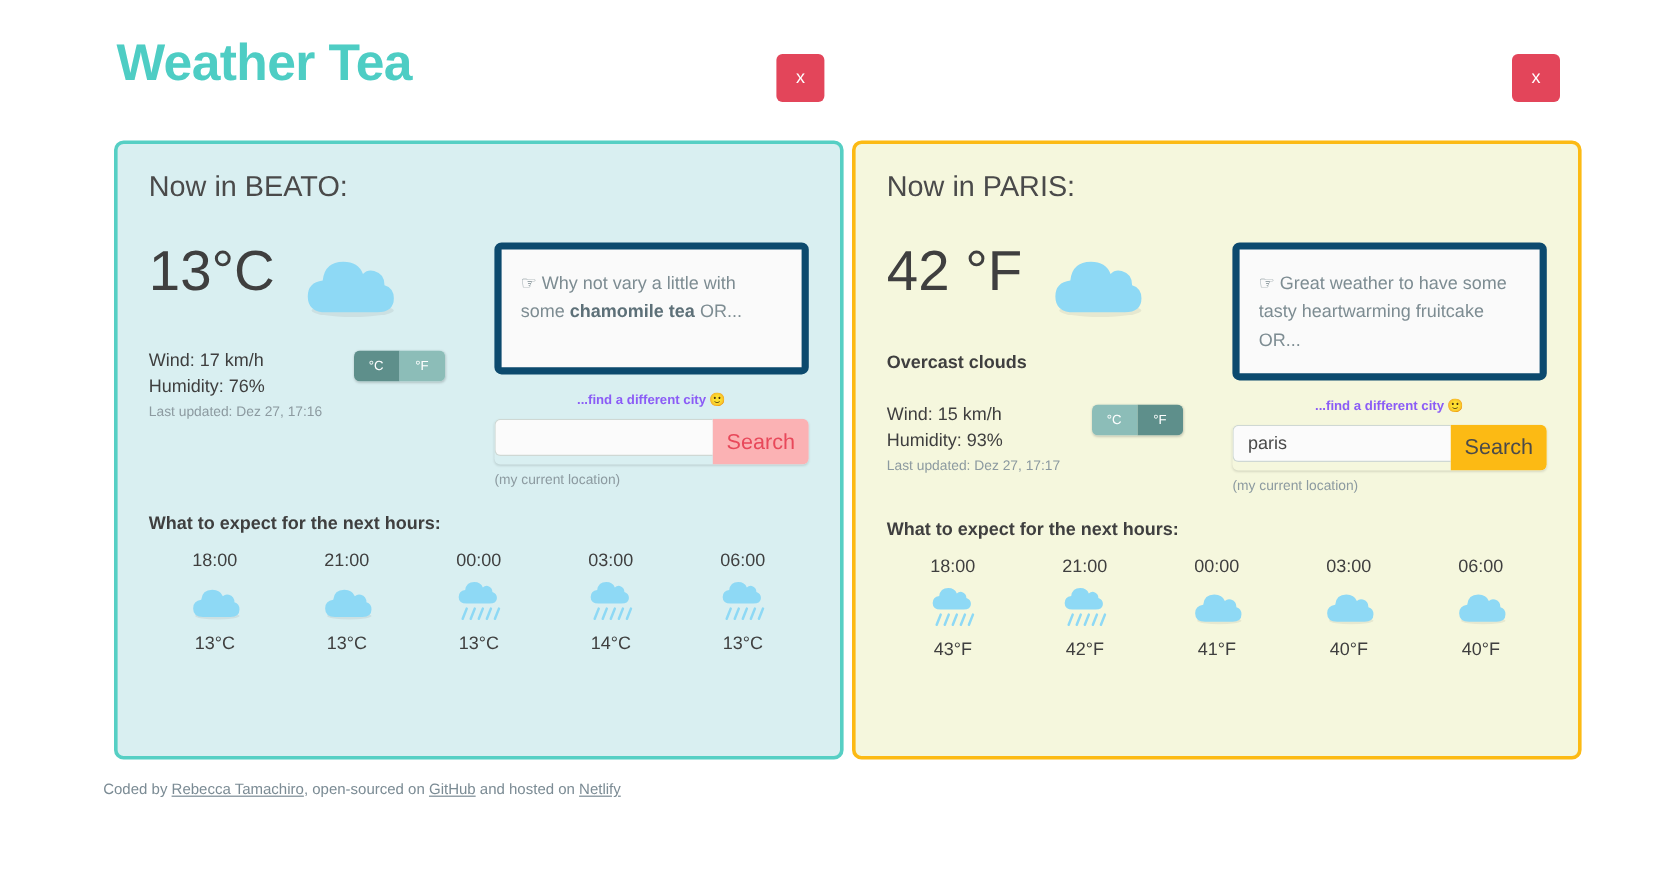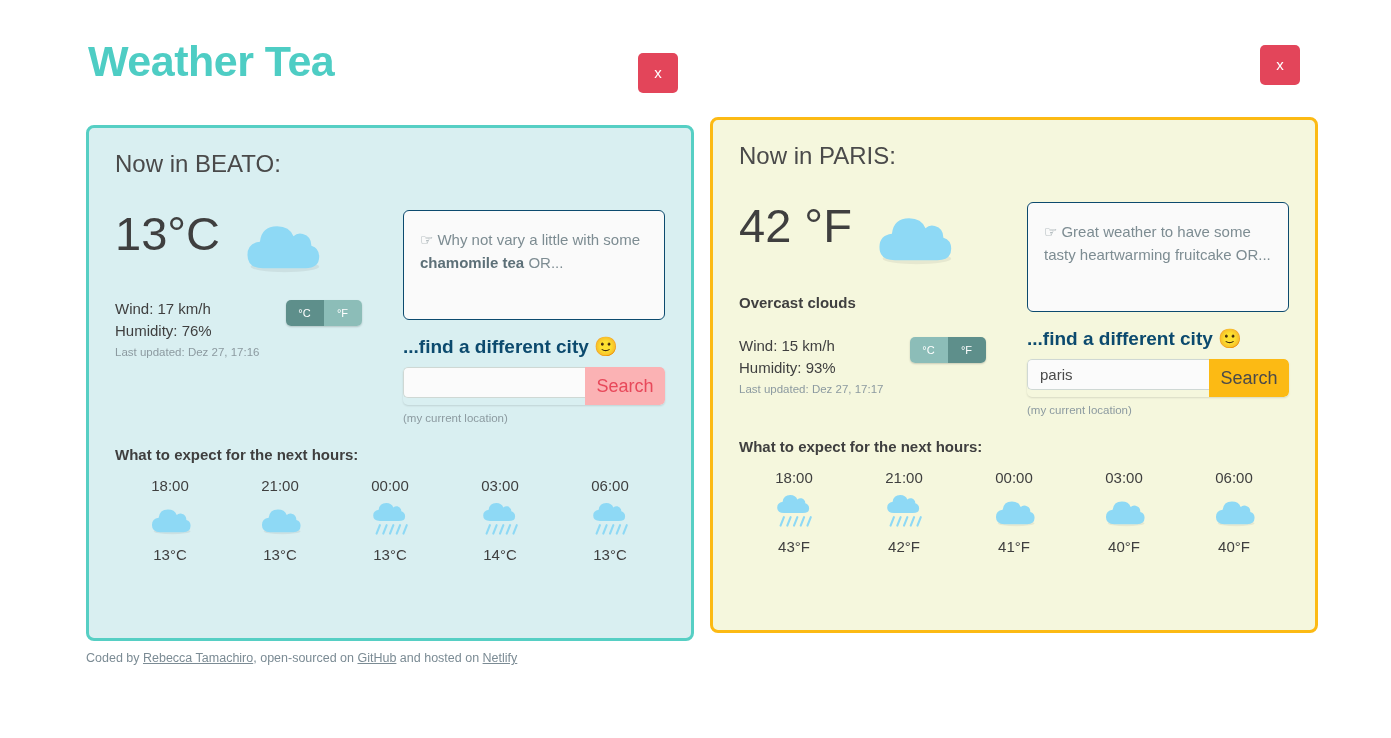--- a/index.html
+++ b/index.html
@@ -6,21 +6,21 @@
   html, body {
     width: 1391px; height: 738px;
     background: #ffffff;
     font-family: "Liberation Sans", sans-serif;
     overflow: hidden;
   }
   .stage { position: relative; width: 1391px; height: 738px; }
 
   
   .pane { position: absolute; top: 0; height: 700px; }
-  .pane-left  { left: 0;   width: 700px; margin-top: 8px; }
+  .pane-left  { left: 9px;   width: 700px; }
   .pane-right { left: 700px; width: 691px; }
 
   .pane-head {
     position: relative;
     height: 110px;
     padding: 30px 0 0 0;
   }
   .app-title {
     position: absolute;
     left: 88px; top: 32px;
@@ -123,36 +123,37 @@
     color: #ffffff;
     cursor: pointer;
     padding: 0;
   }
   .unit-active   { background: #5e8f8b; }
   .unit-inactive { background: #8cbdb8; }
 
   
   .suggestion {
     background: #fafafa;
-    border: 1px solid #0c4a6e;
+    border: 6px solid #0c4a6e;
     border-radius: 6px;
     padding: 17px 16px 16px 16px;
     min-height: 110px;
     font-size: 15px;
     line-height: 1.55;
     color: #7d8c92;
   }
   .suggestion .hand { margin-right: 4px; }
   .suggestion b { color: #5d7078; font-weight: bold; }
 
   .find-label {
-    font-size: 19px;
+    font-size: 11px;
     font-weight: bold;
-    color: #0c4a6e;
+    color: #8b5cf6;
     margin: 15px 0 9px 0;
+    text-align: center;
   }
   .search-row {
     display: flex;
     border-radius: 5px;
     overflow: hidden;
     box-shadow: 0 1px 2px rgba(0,0,0,.12);
   }
   .search-input {
     flex: 1;
     height: 31px;

